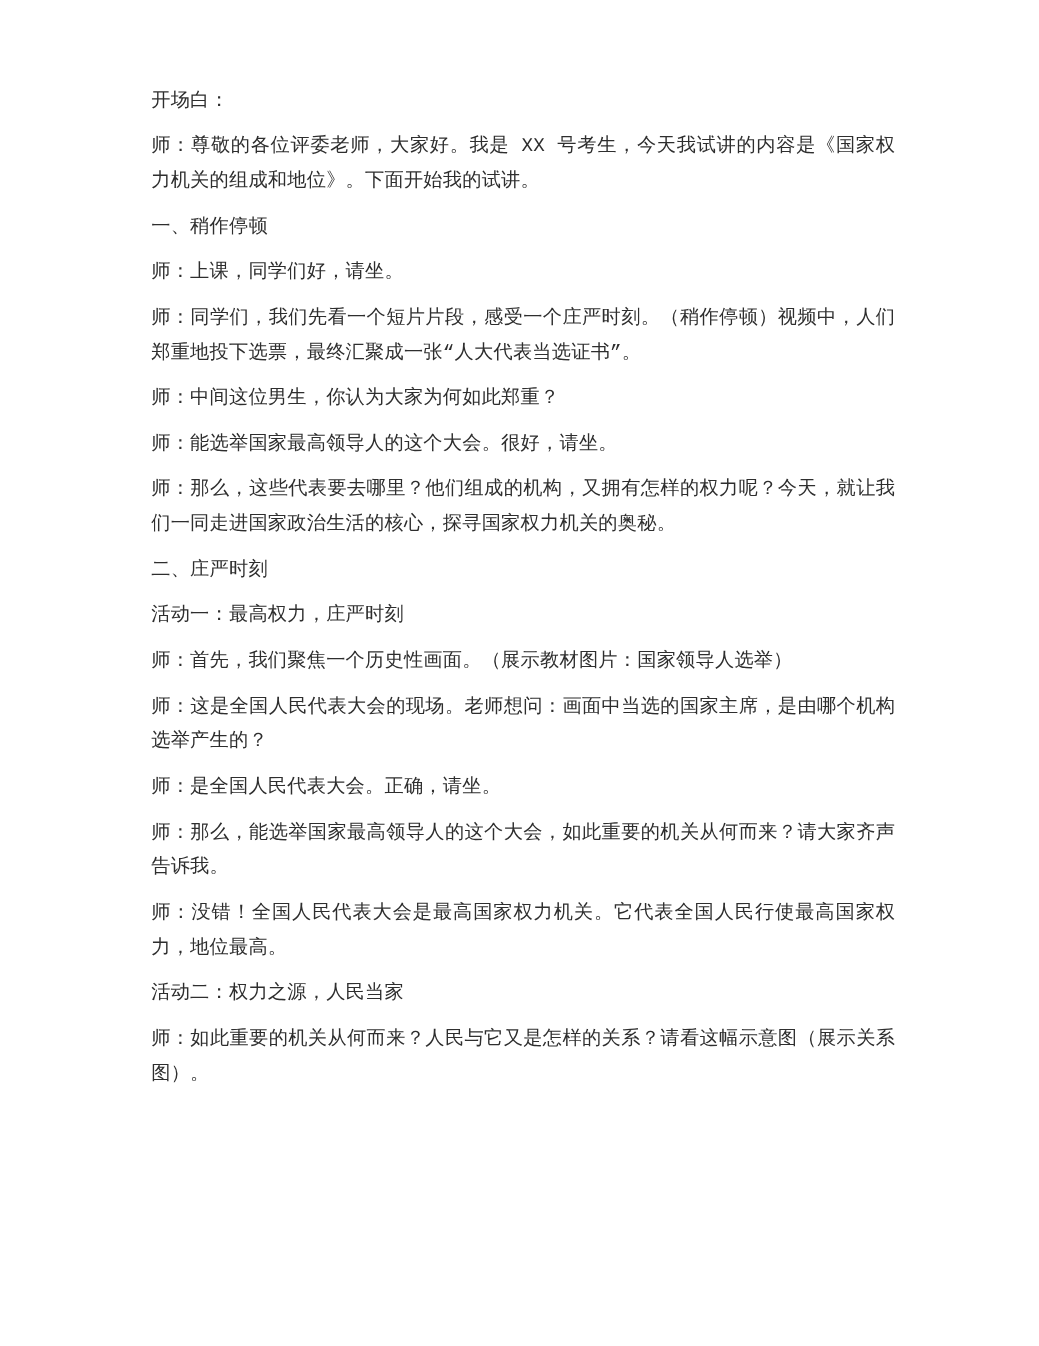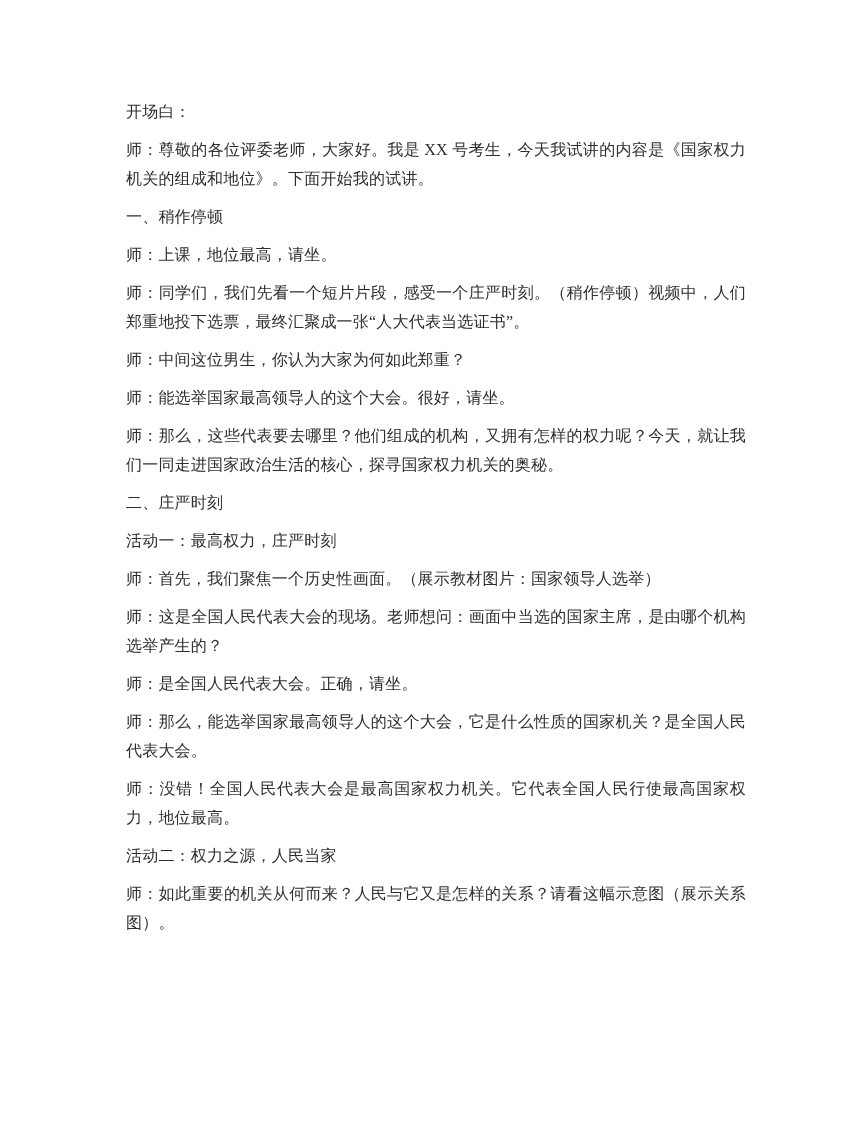--- a/index.html
+++ b/index.html
@@ -10,46 +10,46 @@
     body {
       width: 866px;
       height: 1122px;
       overflow: hidden;
     }
     .page {
       box-sizing: border-box;
       width: 866px;
       height: 1122px;
       background: #ffffff;
-      padding: 97px 120px 40px 126px;
-      font-family: Liberation Serif, serif;
+      padding: 70px 120px 40px 126px;
+      font-family: Liberation Mono, monospace;
       font-size: 16px;
       line-height: 29px;
       color: #2e2e2e;
     }
     .page p {
       margin: 0 0 9px 0;
       text-align: justify;
       letter-spacing: 0.2px;
     }
   </style>
 </head>
 <body>
 
 <div class="page">
   <p>开场白：</p>
   <p>师：尊敬的各位评委老师，大家好。我是 XX 号考生，今天我试讲的内容是《国家权力机关的组成和地位》。下面开始我的试讲。</p>
   <p>一、稍作停顿</p>
-  <p>师：上课，地位最高，请坐。</p>
+  <p>师：上课，同学们好，请坐。</p>
   <p>师：同学们，我们先看一个短片片段，感受一个庄严时刻。（稍作停顿）视频中，人们郑重地投下选票，最终汇聚成一张“人大代表当选证书”。</p>
   <p>师：中间这位男生，你认为大家为何如此郑重？</p>
   <p>师：能选举国家最高领导人的这个大会。很好，请坐。</p>
   <p>师：那么，这些代表要去哪里？他们组成的机构，又拥有怎样的权力呢？今天，就让我们一同走进国家政治生活的核心，探寻国家权力机关的奥秘。</p>
   <p>二、庄严时刻</p>
   <p>活动一：最高权力，庄严时刻</p>
   <p>师：首先，我们聚焦一个历史性画面。（展示教材图片：国家领导人选举）</p>
   <p>师：这是全国人民代表大会的现场。老师想问：画面中当选的国家主席，是由哪个机构选举产生的？</p>
   <p>师：是全国人民代表大会。正确，请坐。</p>
-  <p>师：那么，能选举国家最高领导人的这个大会，它是什么性质的国家机关？是全国人民代表大会。</p>
+  <p>师：那么，能选举国家最高领导人的这个大会，如此重要的机关从何而来？请大家齐声告诉我。</p>
   <p>师：没错！全国人民代表大会是最高国家权力机关。它代表全国人民行使最高国家权力，地位最高。</p>
   <p>活动二：权力之源，人民当家</p>
   <p>师：如此重要的机关从何而来？人民与它又是怎样的关系？请看这幅示意图（展示关系图）。</p>
 </div>
 
 </body></html>

